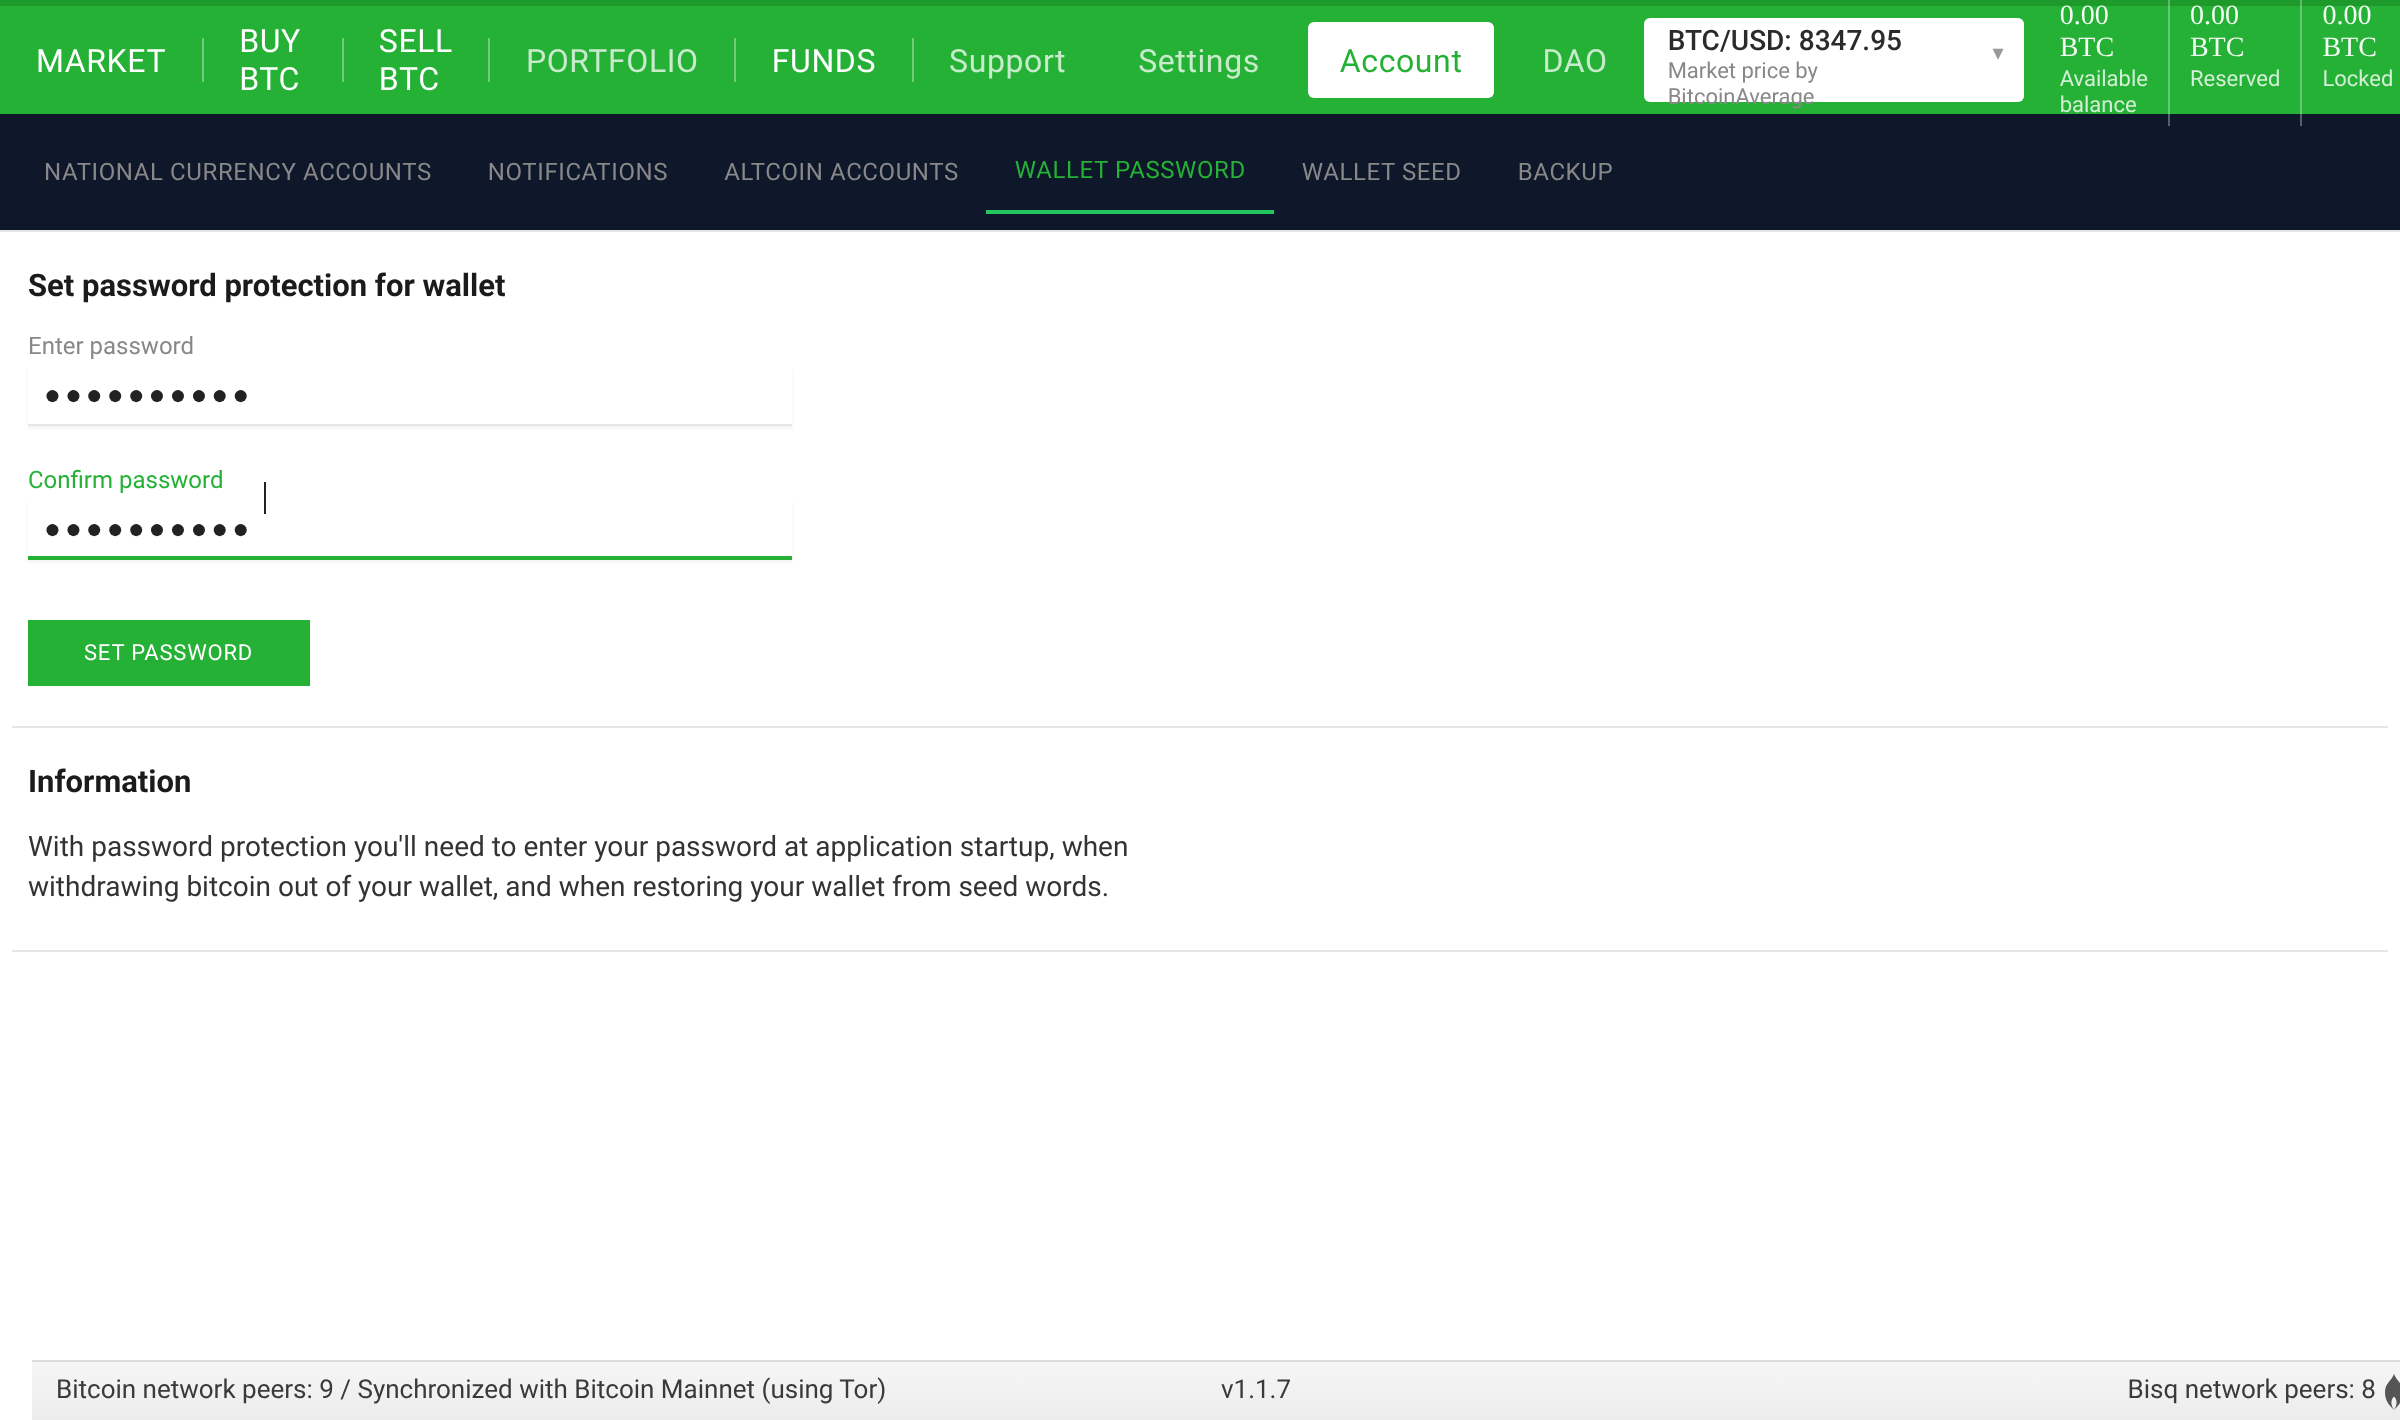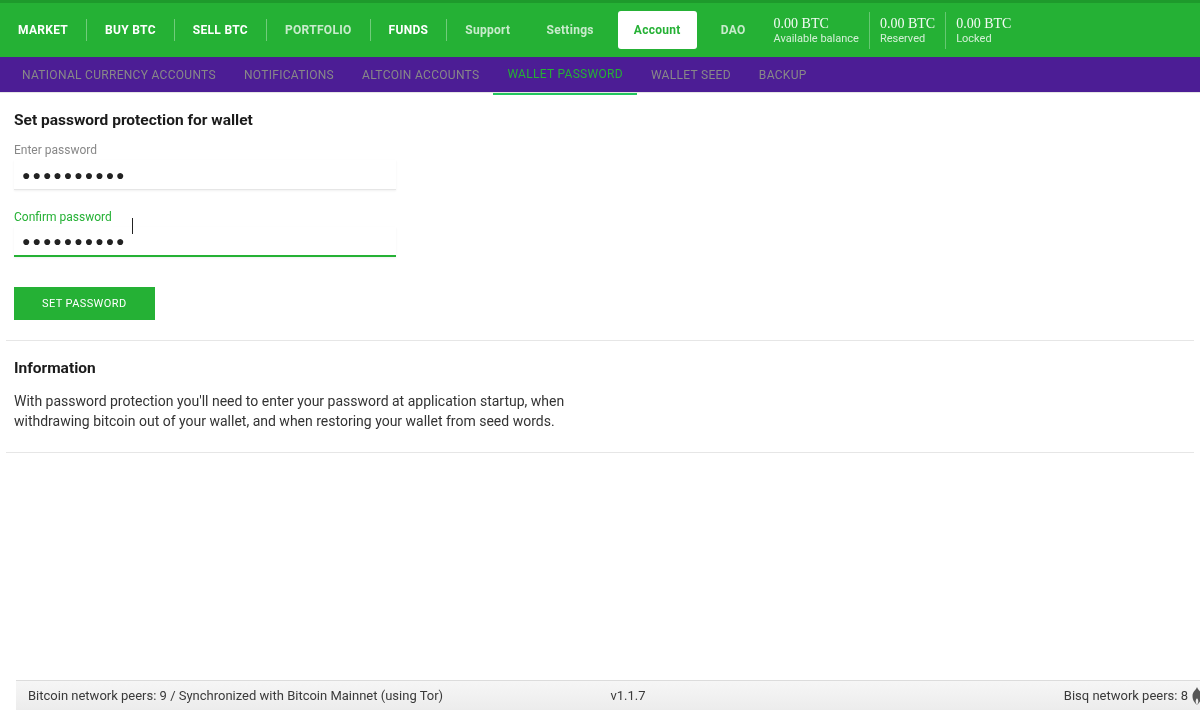--- a/index.html
+++ b/index.html
@@ -1,36 +1,36 @@
 <!DOCTYPE html>
 <html><head>
 <meta charset="utf-8">
 <style>
 * { margin: 0; padding: 0; box-sizing: border-box; font-family: -apple-system, BlinkMacSystemFont, "Segoe UI", Roboto, Helvetica, Arial, sans-serif; }
 html, body { width: 1200px; height: 710px; overflow: hidden; background: #fff; }
 
 .topbar { width: 100%; height: 57px; background: #25b135; display: flex; align-items: center; border-top: 3px solid #1e9a2c; }
 .nav-left { display: flex; align-items: center; height: 100%; }
-.nav-item { color: #fff; font-size: 12px; font-weight: 700; padding: 0 18px; height: 28px; display: flex; align-items: center; cursor: pointer; letter-spacing: 0.3px; }
+.nav-item { color: #fff; font-size: 16px; font-weight: 400; padding: 0 18px; height: 28px; display: flex; align-items: center; cursor: pointer; letter-spacing: 0.3px; }
 .nav-item.dim { opacity: 0.75; }
 .nav-item.active { background: #fff; color: #25b135; border-radius: 3px; height: 38px; padding: 0 16px; margin: 0 6px; }
 .nav-divider { width: 1px; height: 22px; background: rgba(255,255,255,0.35); }
 
 .price-block { background: #fff; border-radius: 3px; height: 42px; padding: 4px 30px 4px 12px; margin-left: auto; margin-right: 8px; position: relative; min-width: 190px; cursor: pointer; }
 .price-block .line1 { font-size: 14px; color: #2b2b2b; font-weight: 500; }
 .price-block .line2 { font-size: 11px; color: #888; }
 .price-block .chev { position: absolute; right: 10px; top: 11px; color: #999; font-size: 11px; }
 
 .balance-block { color: #fff; padding: 4px 10px; border-left: 1px solid rgba(255,255,255,0.3); }
 .balance-block:first-of-type { border-left: none; }
 .balance-block .line1 { font-size: 14px; font-weight: 500; opacity: 0.95; font-family: Liberation Serif, serif; }
 .balance-block .line2 { font-size: 11px; opacity: 0.8; }
 .balances { display: flex; margin-right: 8px; }
 
-.subnav { width: 100%; height: 36px; background: #4c1d95; display: flex; align-items: center; padding: 0 8px; border-bottom: 1px solid #e5e5e5; }
+.subnav { width: 100%; height: 59px; background: #0f172a; display: flex; align-items: center; padding: 0 8px; border-bottom: 1px solid #e5e5e5; }
 .subnav-item { font-size: 12px; color: #888; letter-spacing: 0.3px; padding: 0 14px; height: 41px; display: flex; align-items: center; cursor: pointer; }
 .subnav-item.active { color: #25b135; border-bottom: 2px solid #22c55e; }
 
 .content { padding: 18px 14px 0 14px; }
 .section-title { font-size: 15.5px; font-weight: 700; color: #1b1b1b; margin-bottom: 14px; }
 
 .field-label { font-size: 12px; color: #888; margin-bottom: 3px; }
 .field-label.green { color: #25b135; }
 .input { width: 382px; height: 30px; background: #fff; border: none; border-bottom: 1px solid #e6e6e6; box-shadow: 0 1px 2px rgba(0,0,0,0.06); padding: 0 8px; font-size: 14px; letter-spacing: 2px; color: #222; outline: none; }
 .input.focused { border-bottom: 2px solid #25b135; }
@@ -63,20 +63,25 @@
     <div class="nav-item dim">PORTFOLIO</div>
     <div class="nav-divider"></div>
     <div class="nav-item">FUNDS</div>
     <div class="nav-divider"></div>
     <div class="nav-item dim">Support</div>
     <div class="nav-item dim">Settings</div>
     <div class="nav-item active">Account</div>
     <div class="nav-item dim">DAO</div>
   </div>
 
+  <div class="price-block">
+    <div class="line1">BTC/USD: 8347.95</div>
+    <div class="line2">Market price by BitcoinAverage</div>
+    <span class="chev">▾</span>
+  </div>
 
   <div class="balances">
     <div class="balance-block">
       <div class="line1">0.00 BTC</div>
       <div class="line2">Available balance</div>
     </div>
     <div class="balance-block">
       <div class="line1">0.00 BTC</div>
       <div class="line2">Reserved</div>
     </div>

